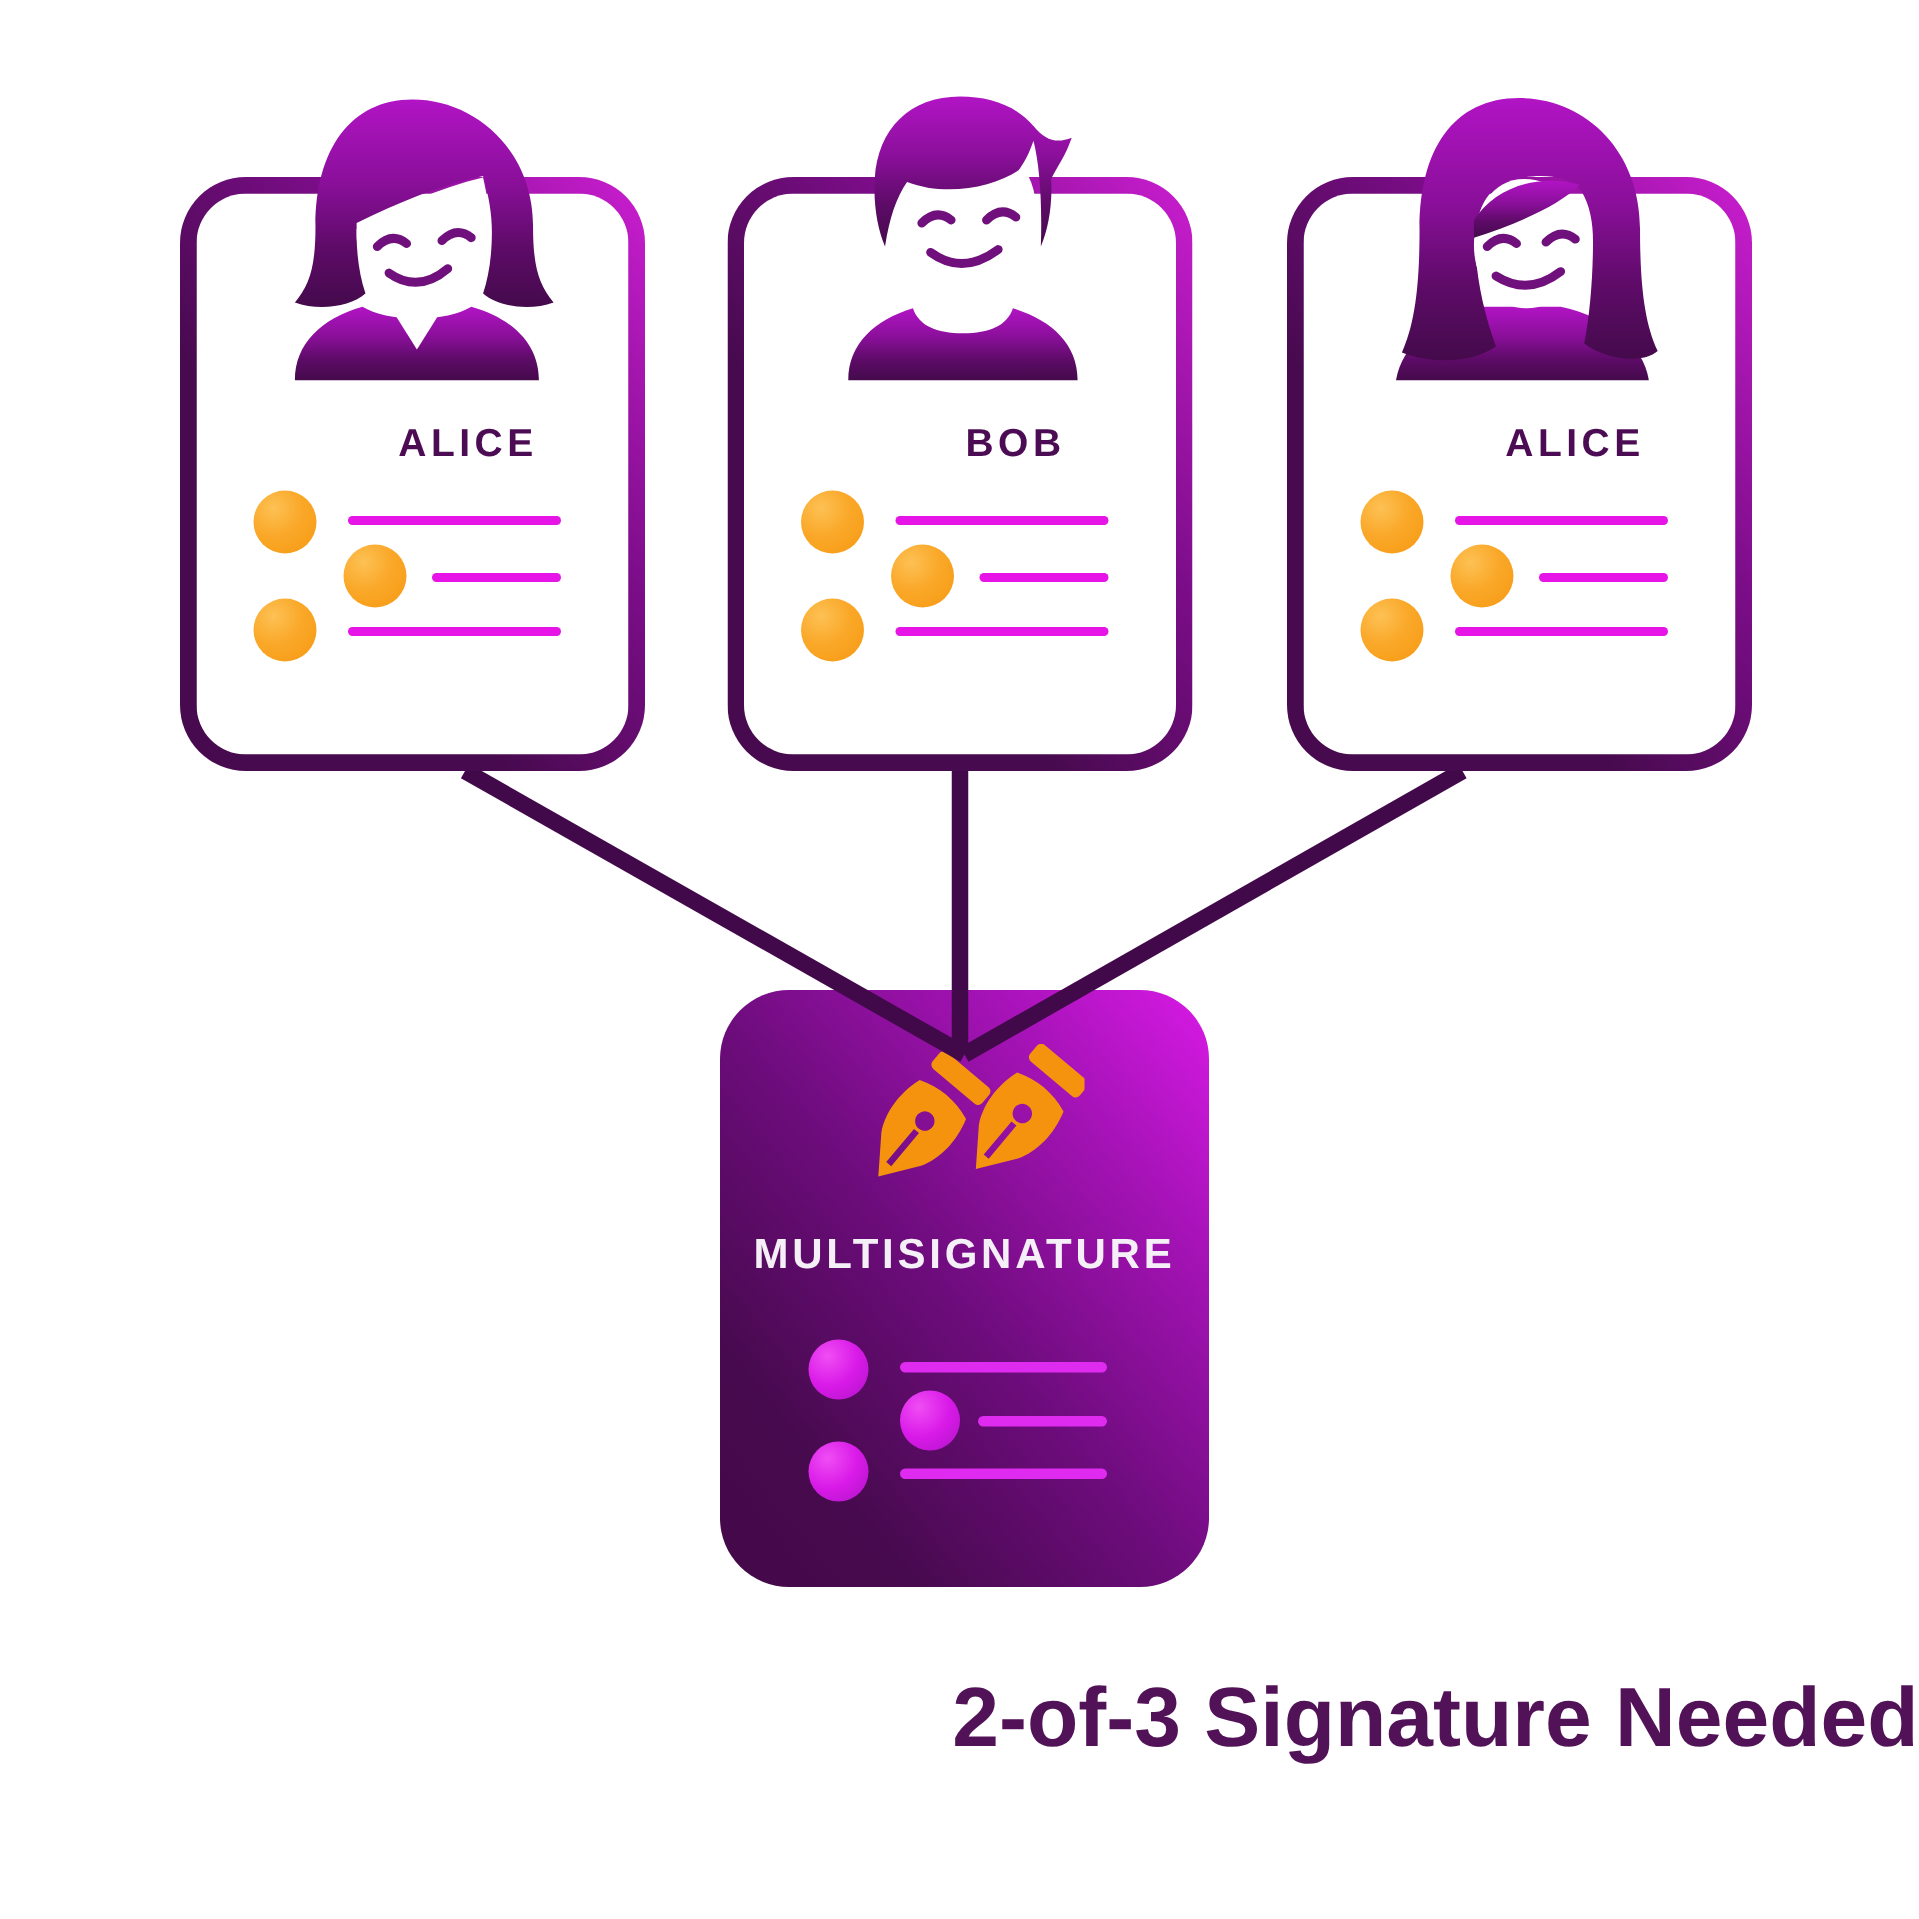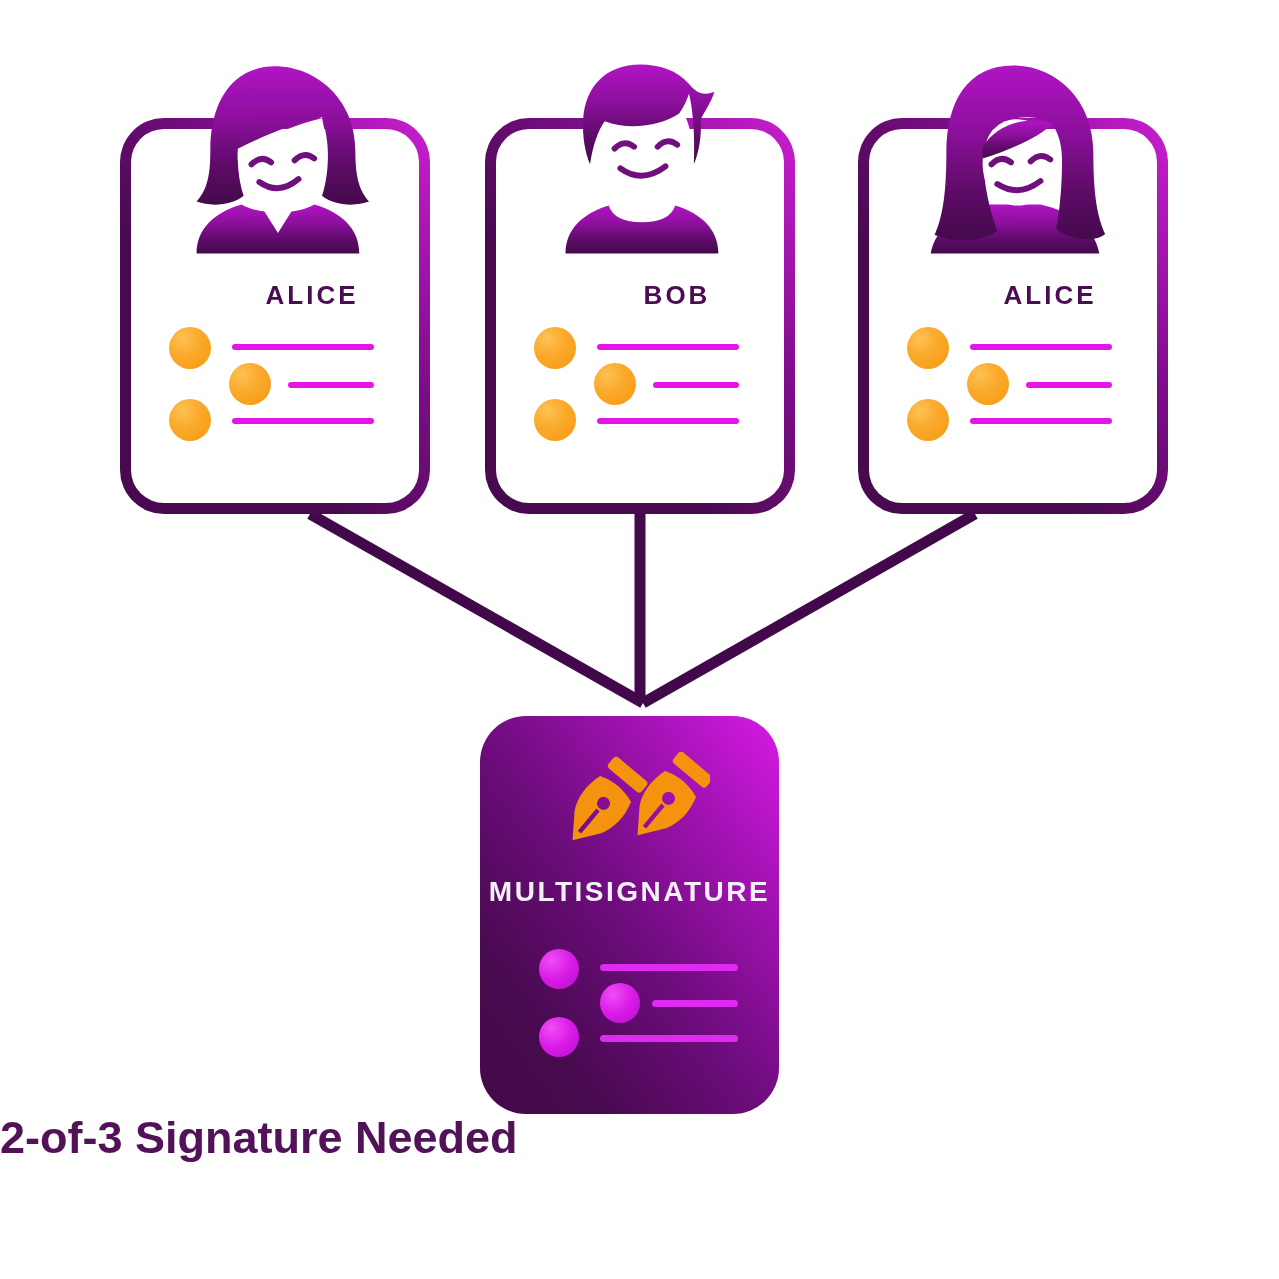--- a/index.html
+++ b/index.html
@@ -40,21 +40,21 @@
   .bullet.b3{left:38px;top:270px;}
   .docline{
     position:absolute;height:6px;border-radius:3px;background:#e614e6;
   }
   .docline.l1{left:101px;top:215px;width:142px;}
   .docline.l2{left:157px;top:253px;width:86px;}
   .docline.l3{left:101px;top:289px;width:142px;}
 
   
   #multisig-card{
-    position:absolute;left:480px;top:716px;width:299px;height:398px;
+    position:absolute;left:480px;top:660px;width:326px;height:398px;
     border-radius:46px;z-index:1;
     background:linear-gradient(to bottom left,#d81ae6 0%,#a713b8 22%,#6d0c7c 52%,#470a4e 80%,#440949 100%);
   }
   #pen-nibs{position:absolute;left:50%;transform:translateX(-50%);top:36px;width:160px;height:120px;}
   #multisig-label{
     position:absolute;left:0;top:160px;width:100%;height:32px;
     text-align:center;color:#f5f0f7;font-size:28px;font-weight:700;letter-spacing:2.5px;line-height:32px;
   }
   .mbullet{
     position:absolute;width:40px;height:40px;border-radius:50%;
@@ -64,21 +64,21 @@
   .mbullet.b2{left:120px;top:267px;}
   .mbullet.b3{left:59px;top:301px;}
   .mline{position:absolute;height:7px;border-radius:3.5px;background:#df2af0;}
   .mline.l1{left:120px;top:248px;width:138px;}
   .mline.l2{left:172px;top:284px;width:86px;}
   .mline.l3{left:120px;top:319px;width:138px;}
 
   
   #caption{
     position:absolute;left:0;top:1112px;width:100%;
-    text-align:left;font-size:45px;font-weight:700;color:#521257;z-index:1;
+    text-align:right;font-size:56px;font-weight:700;color:#521257;z-index:1;
   }
 </style>
 </head>
 <body>
 
 <div id="canvas">
 
   <svg width="0" height="0" style="position:absolute">
     <defs>
       <linearGradient id="avatarGrad" x1="0" y1="0" x2="0" y2="1">

